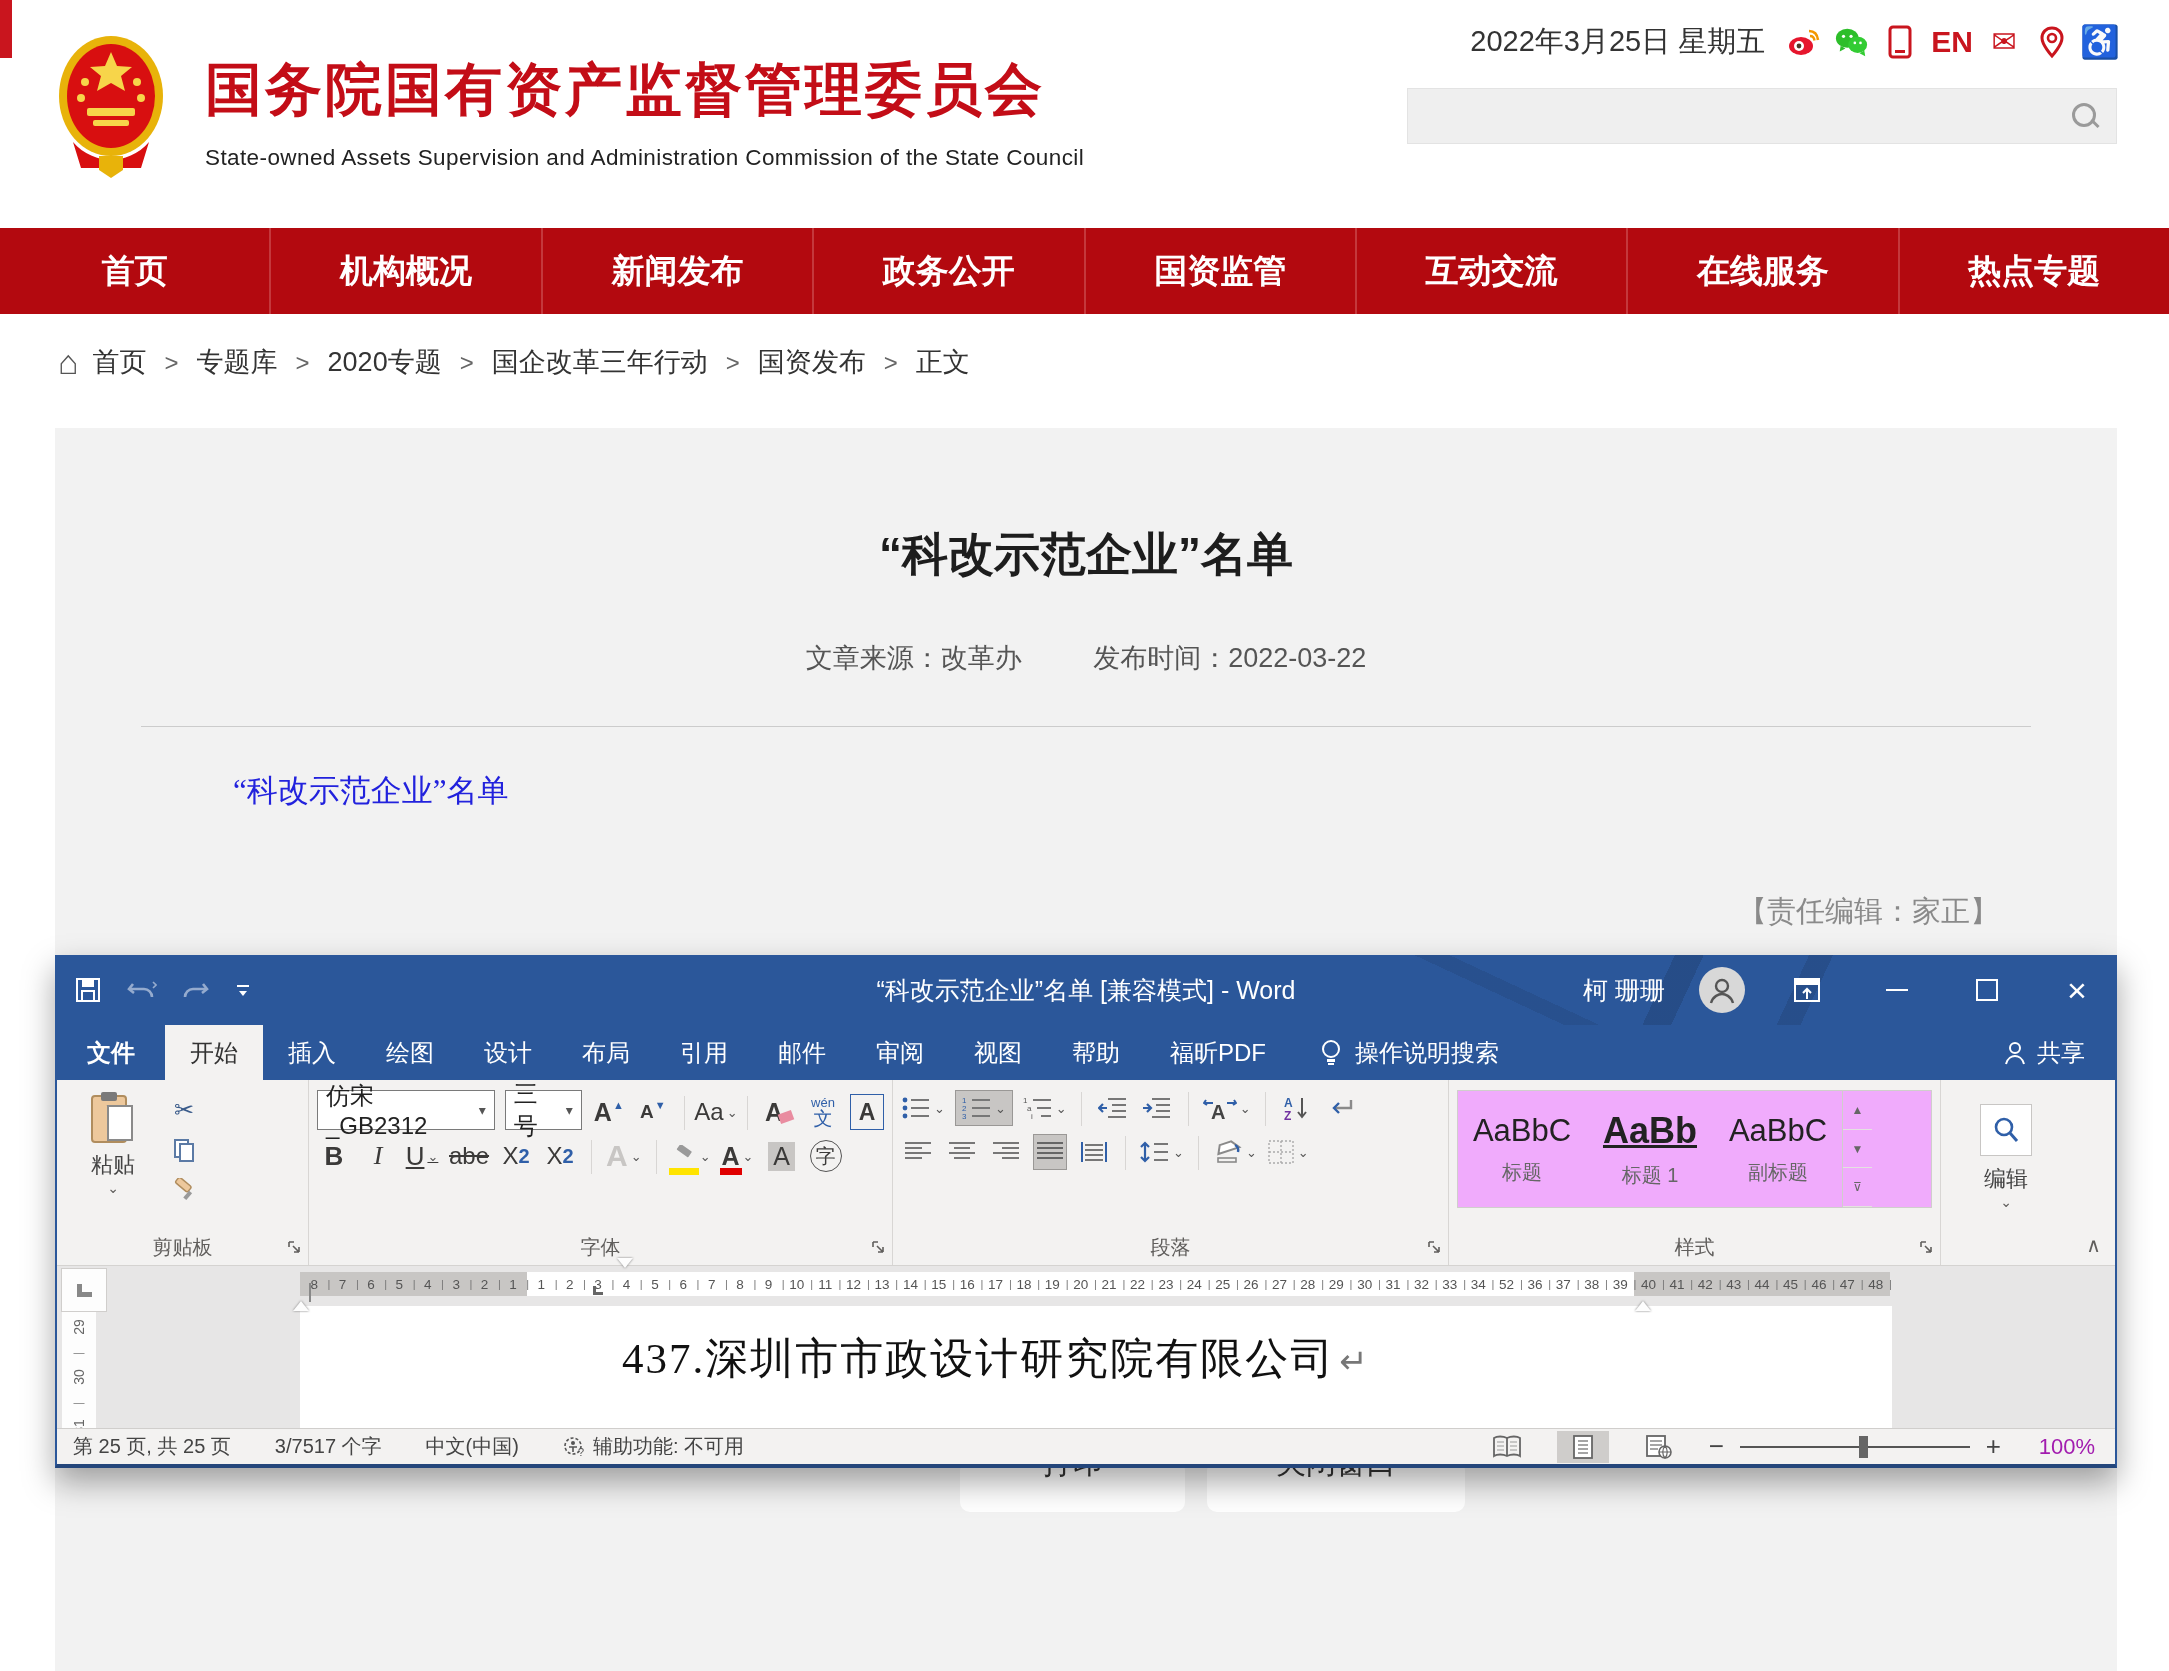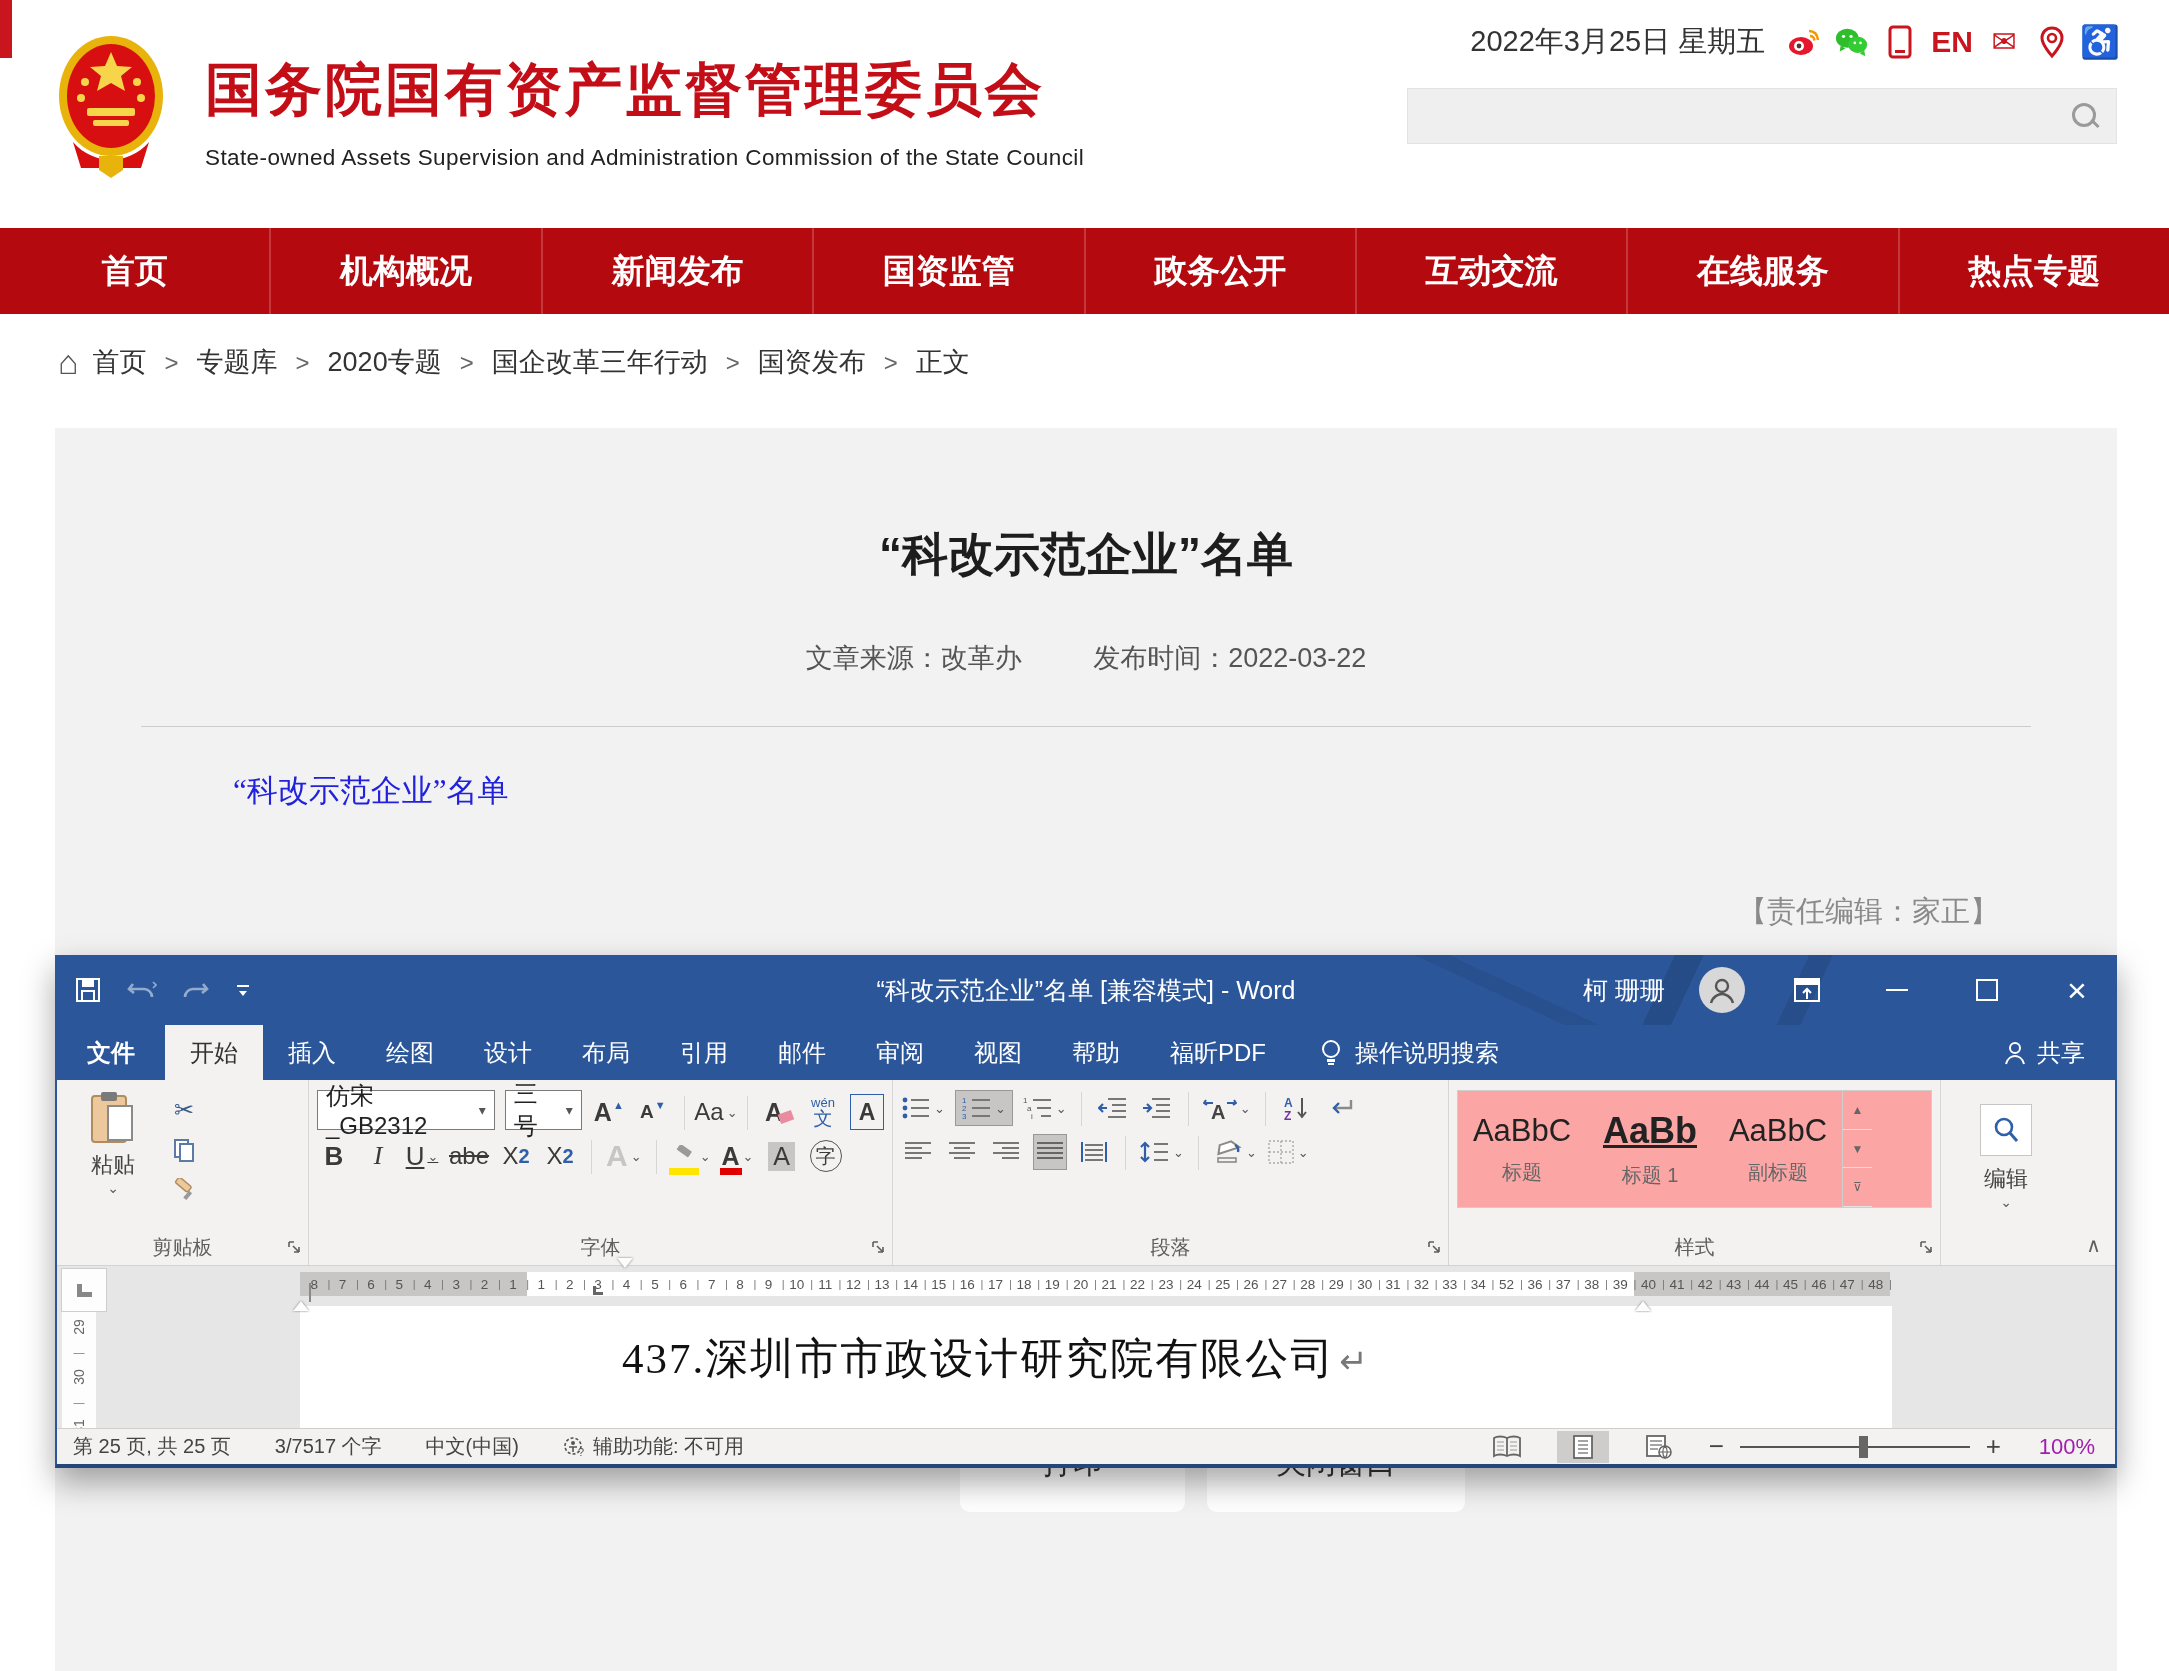--- a/index.html
+++ b/index.html
@@ -116,21 +116,21 @@
   .bigA { font-size:30px; color:#c8c6c4; font-weight:bold; }
   .ulbar { display:inline-block; position:relative; font-size:25px; font-weight:bold; }
   .ulbar i { position:absolute; left:-2px; right:-2px; bottom:-4px; height:7px; font-style:normal; }
   .shadeA { background:#c8c6c4; padding:0 5px; font-size:25px; }
   .circz { width:32px; height:32px; border:1.6px solid #555; border-radius:50%; font-size:20px;
     display:flex; align-items:center; justify-content:center; }
   .selbox { background:#c8c6c4; border:1px solid #9a9896; }
   .dd2 { font-size:13px; color:#555; margin-left:3px; }
 
   
-  .gal { display:flex; border:1px solid #d0cecc; background:#fca5a5; height:118px; }
+  .gal { display:flex; border:1px solid #d0cecc; background:#f0abfc; height:118px; }
   .card { width:128px; display:flex; flex-direction:column; align-items:center; justify-content:center;
     cursor:pointer; }
   .card .samp { font-size:31px; color:#222; }
   .card .nm { margin-top:10px; font-size:20px; color:#666; }
   .card.b .samp { font-weight:bold; font-size:36px;text-decoration:underline; }
   .galscroll { width:30px; border-left:1px solid #d0cecc; display:flex; flex-direction:column; }
   .galscroll div { flex:1; display:flex; align-items:center; justify-content:center; font-size:12px;
     color:#666; border-bottom:1px solid #e4e2e0; cursor:pointer; }
   .editgrp { display:flex; flex-direction:column; align-items:center; padding-top:14px; cursor:pointer;justify-content:flex-end; }
   .editbox { width:52px; height:52px; background:#fff; border:1px solid #c8c6c4; display:flex;
@@ -250,22 +250,22 @@
     <div class="searchbox">
       <span class="mag"></span>
     </div>
   </div>
 </div>
 
 <div class="nav">
     <div class="nav-item">首页</div>
     <div class="nav-item">机构概况</div>
     <div class="nav-item">新闻发布</div>
+    <div class="nav-item">政务公开</div>
     <div class="nav-item">国资监管</div>
-    <div class="nav-item">政务公开</div>
     <div class="nav-item">互动交流</div>
     <div class="nav-item">在线服务</div>
     <div class="nav-item">热点专题</div>
   </div>
 
 <div class="bc">
   <span class="bc-home">⌂</span>
   <span id="bc-items"><span class="bc-item">首页</span><span class="bc-sep">&gt;</span><span class="bc-item">专题库</span><span class="bc-sep">&gt;</span><span class="bc-item">2020专题</span><span class="bc-sep">&gt;</span><span class="bc-item">国企改革三年行动</span><span class="bc-sep">&gt;</span><span class="bc-item">国资发布</span><span class="bc-sep">&gt;</span><span class="bc-item">正文</span></span>
 </div>
 

